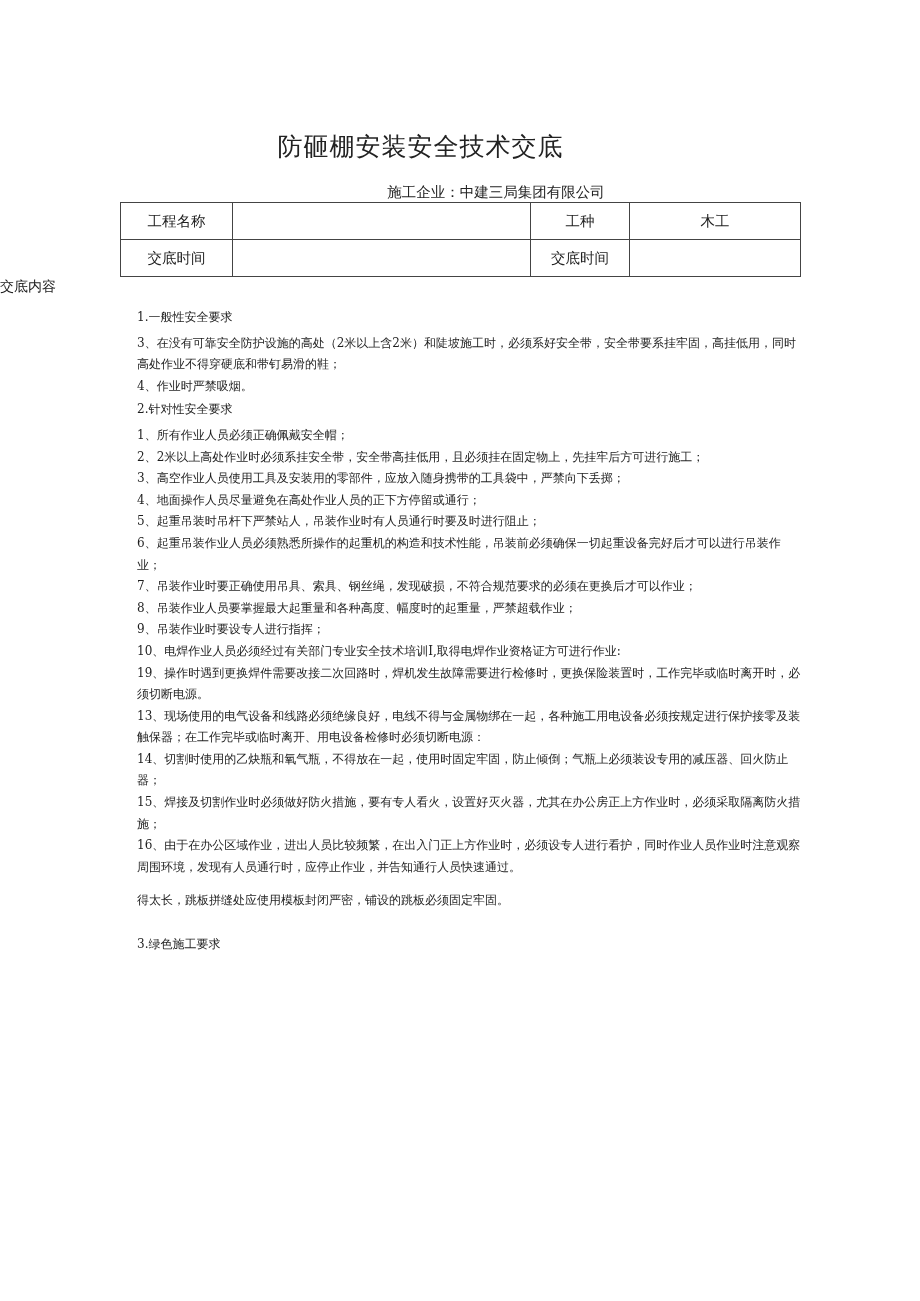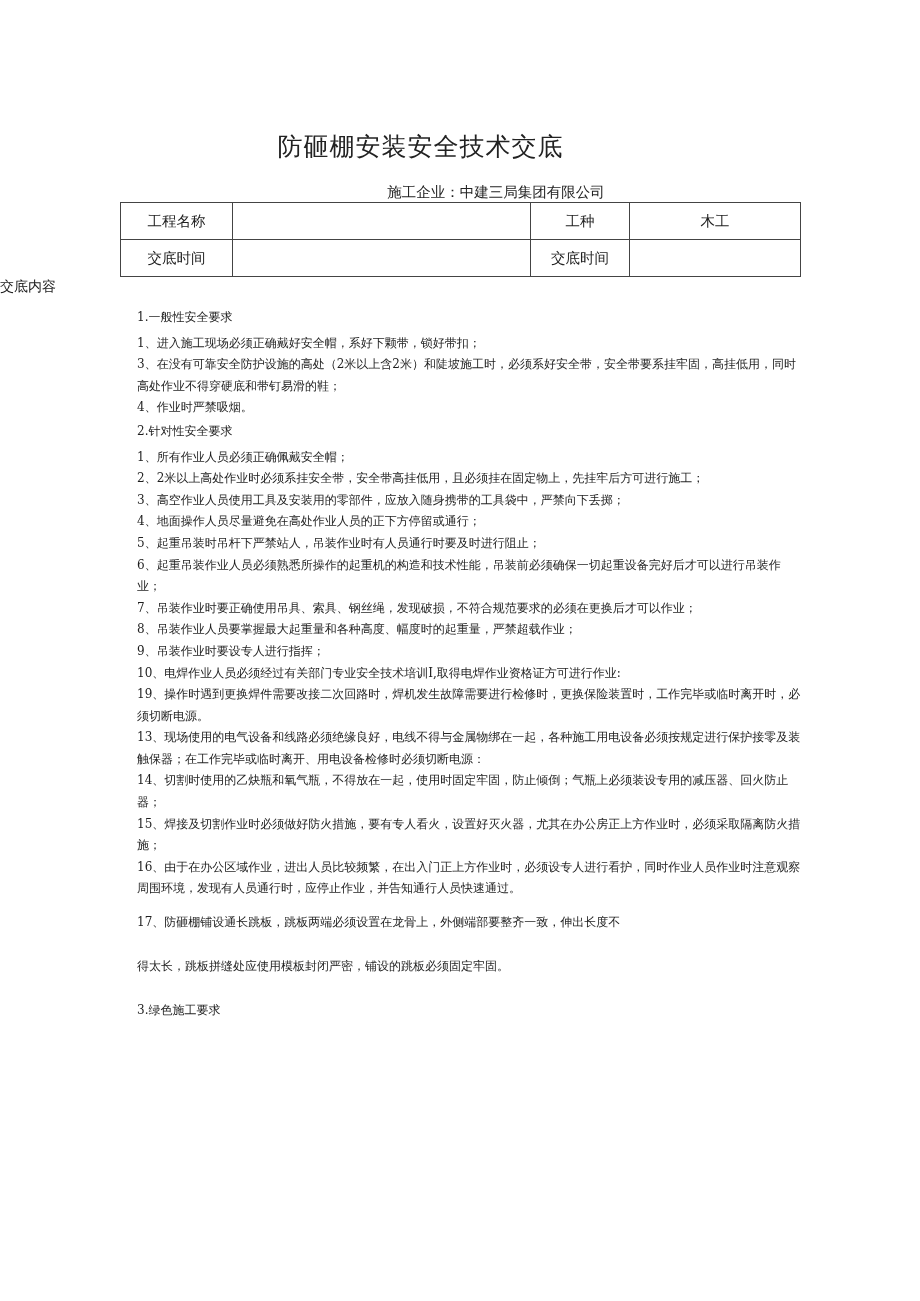--- a/index.html
+++ b/index.html
@@ -43,21 +43,20 @@
       <td class="c3">交底时间</td>
       <td class="c4"></td>
     </tr>
   </tbody>
     </table>
 
   <div class="content-head">交底内容</div>
 
   <div class="body-text">
     <p class="sec">1.一般性安全要求</p>
-    <p>1、进入施工现场必须正确戴好安全帽，系好下颗带，锁好带扣；</p>
     <p>3、在没有可靠安全防护设施的高处（2米以上含2米）和陡坡施工时，必须系好安全带，安全带要系挂牢固，高挂低用，同时高处作业不得穿硬底和带钉易滑的鞋；</p>
     <p>4、作业时严禁吸烟。</p>
 
     <p class="sec" style="margin-top:6px">2.针对性安全要求</p>
     <p>1、所有作业人员必须正确佩戴安全帽；</p>
     <p>2、2米以上高处作业时必须系挂安全带，安全带高挂低用，且必须挂在固定物上，先挂牢后方可进行施工；</p>
     <p>3、高空作业人员使用工具及安装用的零部件，应放入随身携带的工具袋中，严禁向下丢掷；</p>
     <p>4、地面操作人员尽量避免在高处作业人员的正下方停留或通行；</p>
     <p>5、起重吊装时吊杆下严禁站人，吊装作业时有人员通行时要及时进行阻止；</p>
     <p>6、起重吊装作业人员必须熟悉所操作的起重机的构造和技术性能，吊装前必须确保一切起重设备完好后才可以进行吊装作业；</p>
@@ -65,18 +64,17 @@
     <p>8、吊装作业人员要掌握最大起重量和各种高度、幅度时的起重量，严禁超载作业；</p>
     <p>9、吊装作业时要设专人进行指挥；</p>
     <p>10、电焊作业人员必须经过有关部门专业安全技术培训I,取得电焊作业资格证方可进行作业:</p>
     <p>19、操作时遇到更换焊件需要改接二次回路时，焊机发生故障需要进行检修时，更换保险装置时，工作完毕或临时离开时，必须切断电源。</p>
     <p>13、现场使用的电气设备和线路必须绝缘良好，电线不得与金属物绑在一起，各种施工用电设备必须按规定进行保护接零及装触保器；在工作完毕或临时离开、用电设备检修时必须切断电源：</p>
     <p>14、切割时使用的乙炔瓶和氧气瓶，不得放在一起，使用时固定牢固，防止倾倒；气瓶上必须装设专用的减压器、回火防止器；</p>
     <p>15、焊接及切割作业时必须做好防火措施，要有专人看火，设置好灭火器，尤其在办公房正上方作业时，必须采取隔离防火措施；</p>
     <p>16、由于在办公区域作业，进出人员比较频繁，在出入门正上方作业时，必须设专人进行看护，同时作业人员作业时注意观察周围环境，发现有人员通行时，应停止作业，并告知通行人员快速通过。</p>
 
     <div class="tall-block">
-      <p>17、防砸棚铺设通长跳板，跳板两端必须设置在龙骨上，外侧端部要整齐一致，伸出长度不</p>
       <p>得太长，跳板拼缝处应使用模板封闭严密，铺设的跳板必须固定牢固。</p>
       <p>3.绿色施工要求</p>
     </div>
   </div>
 </div>
 
 </body></html>

